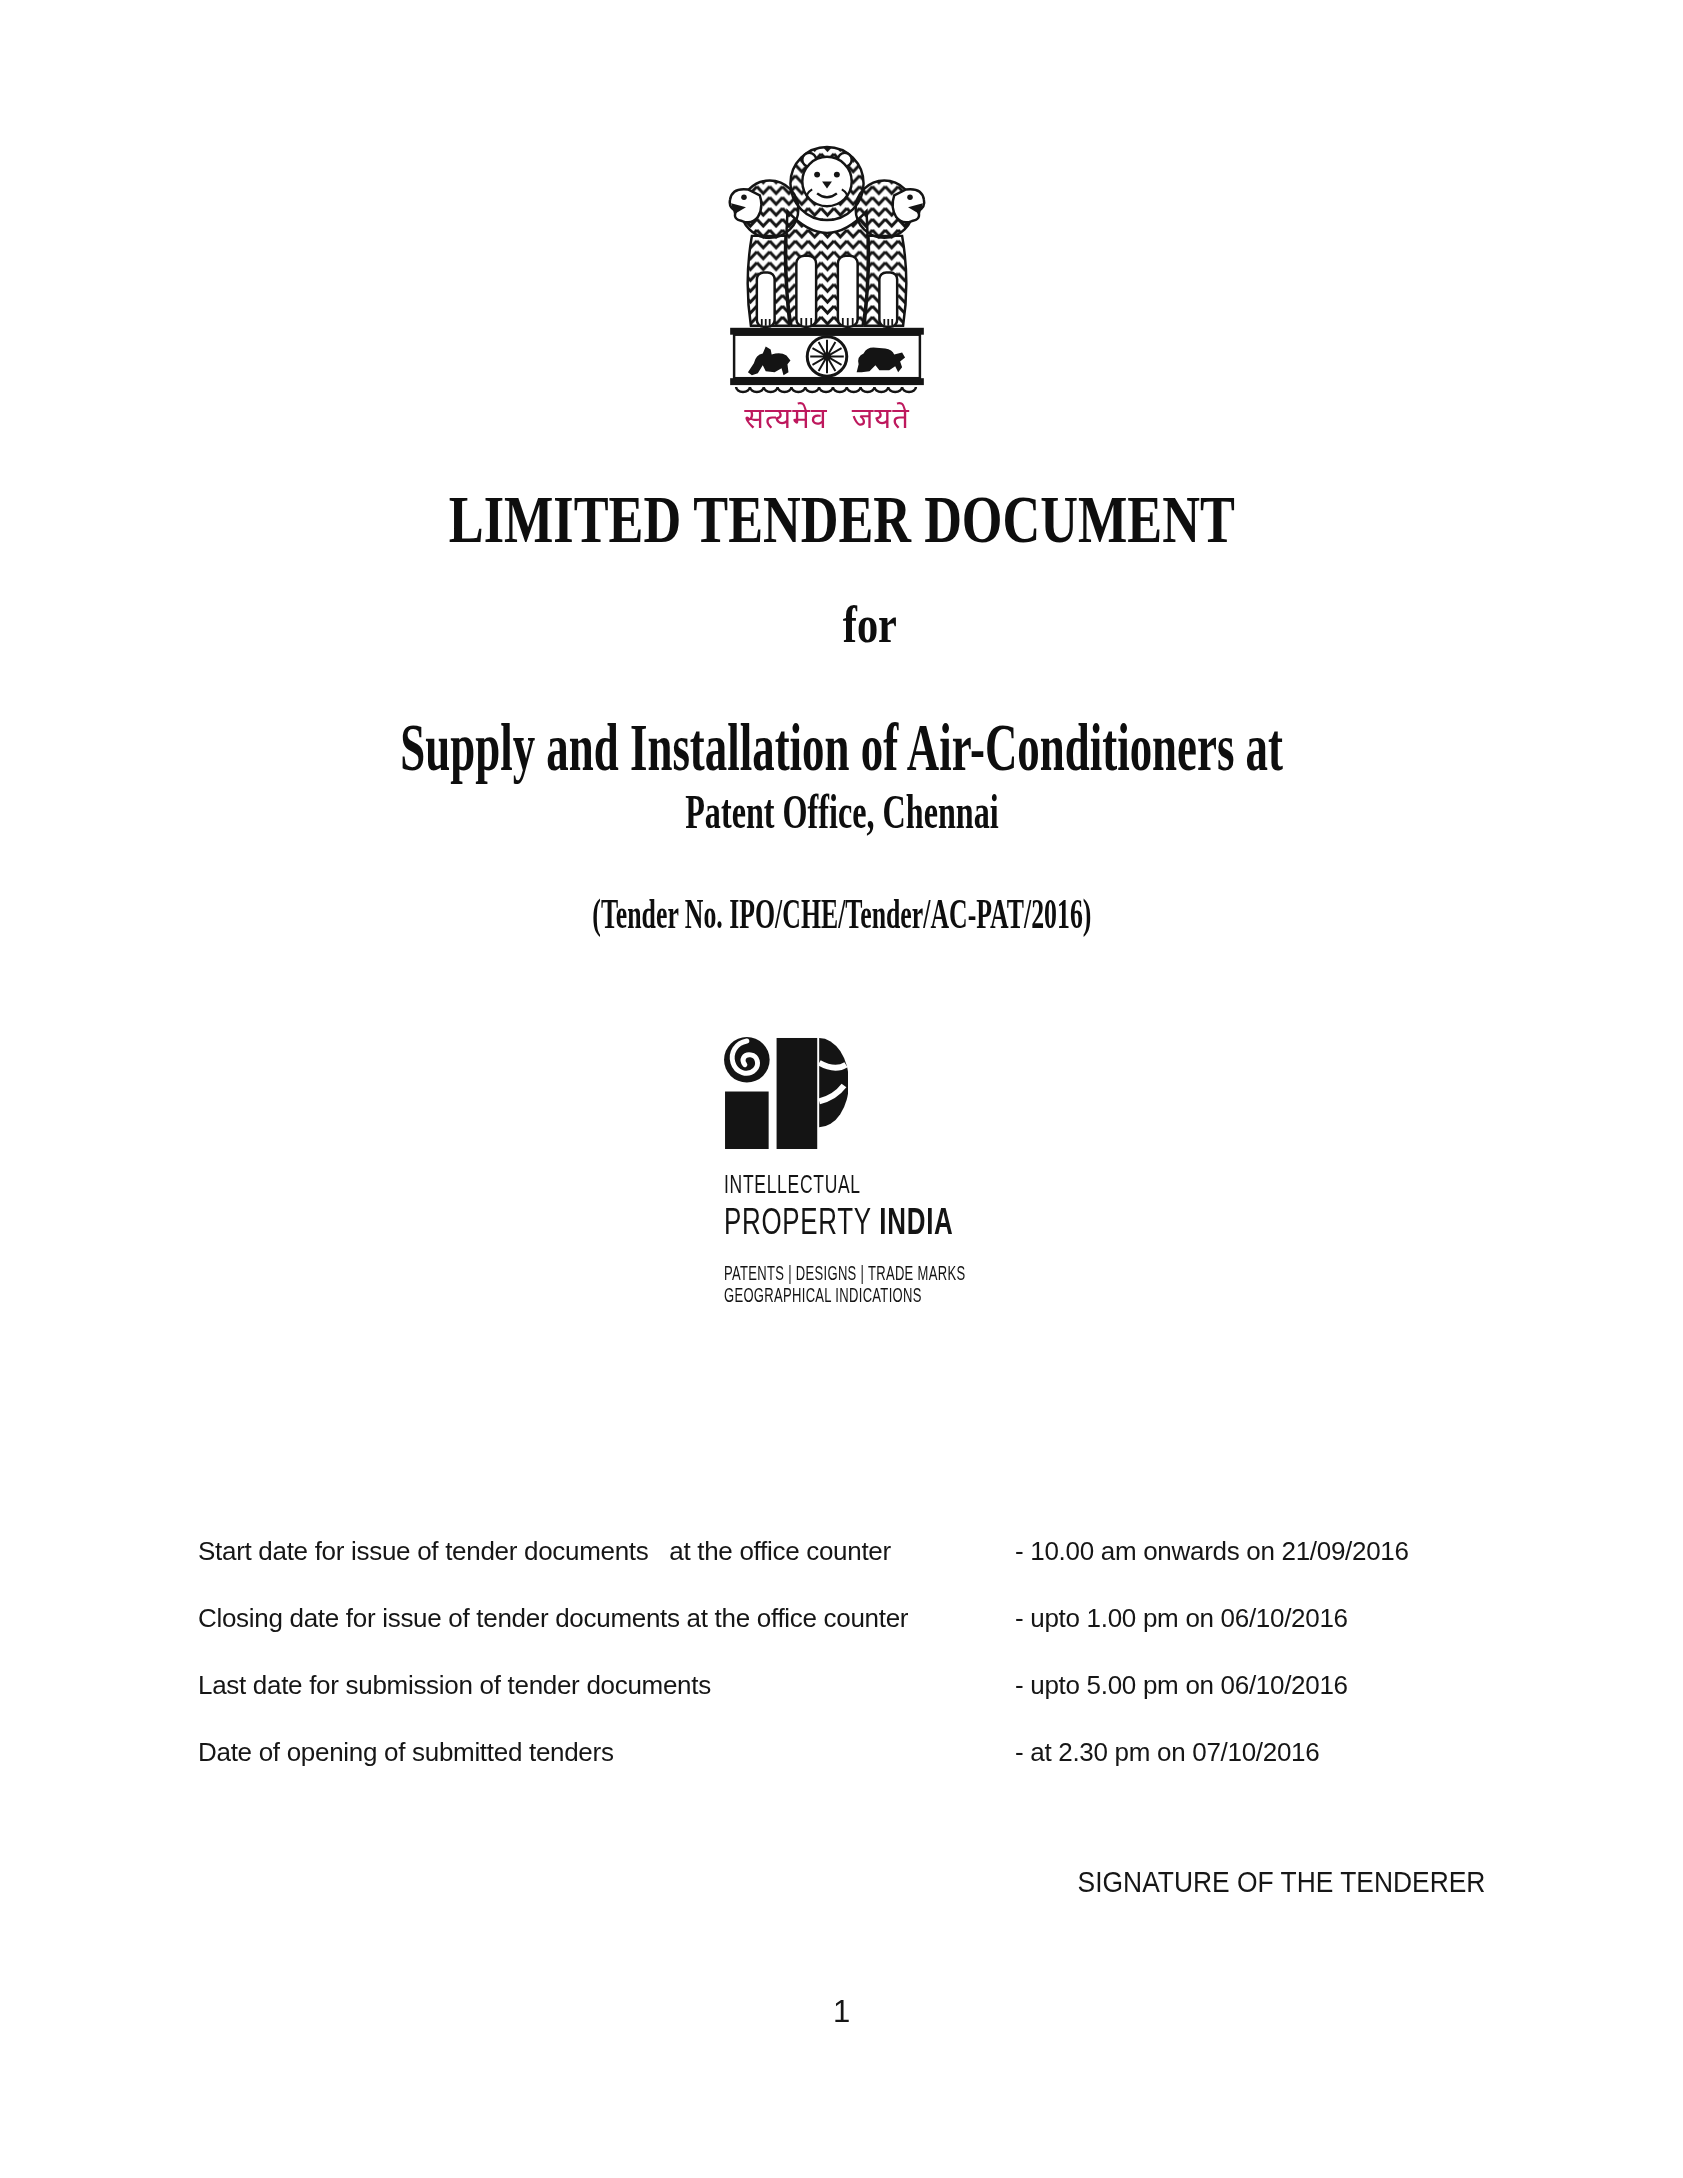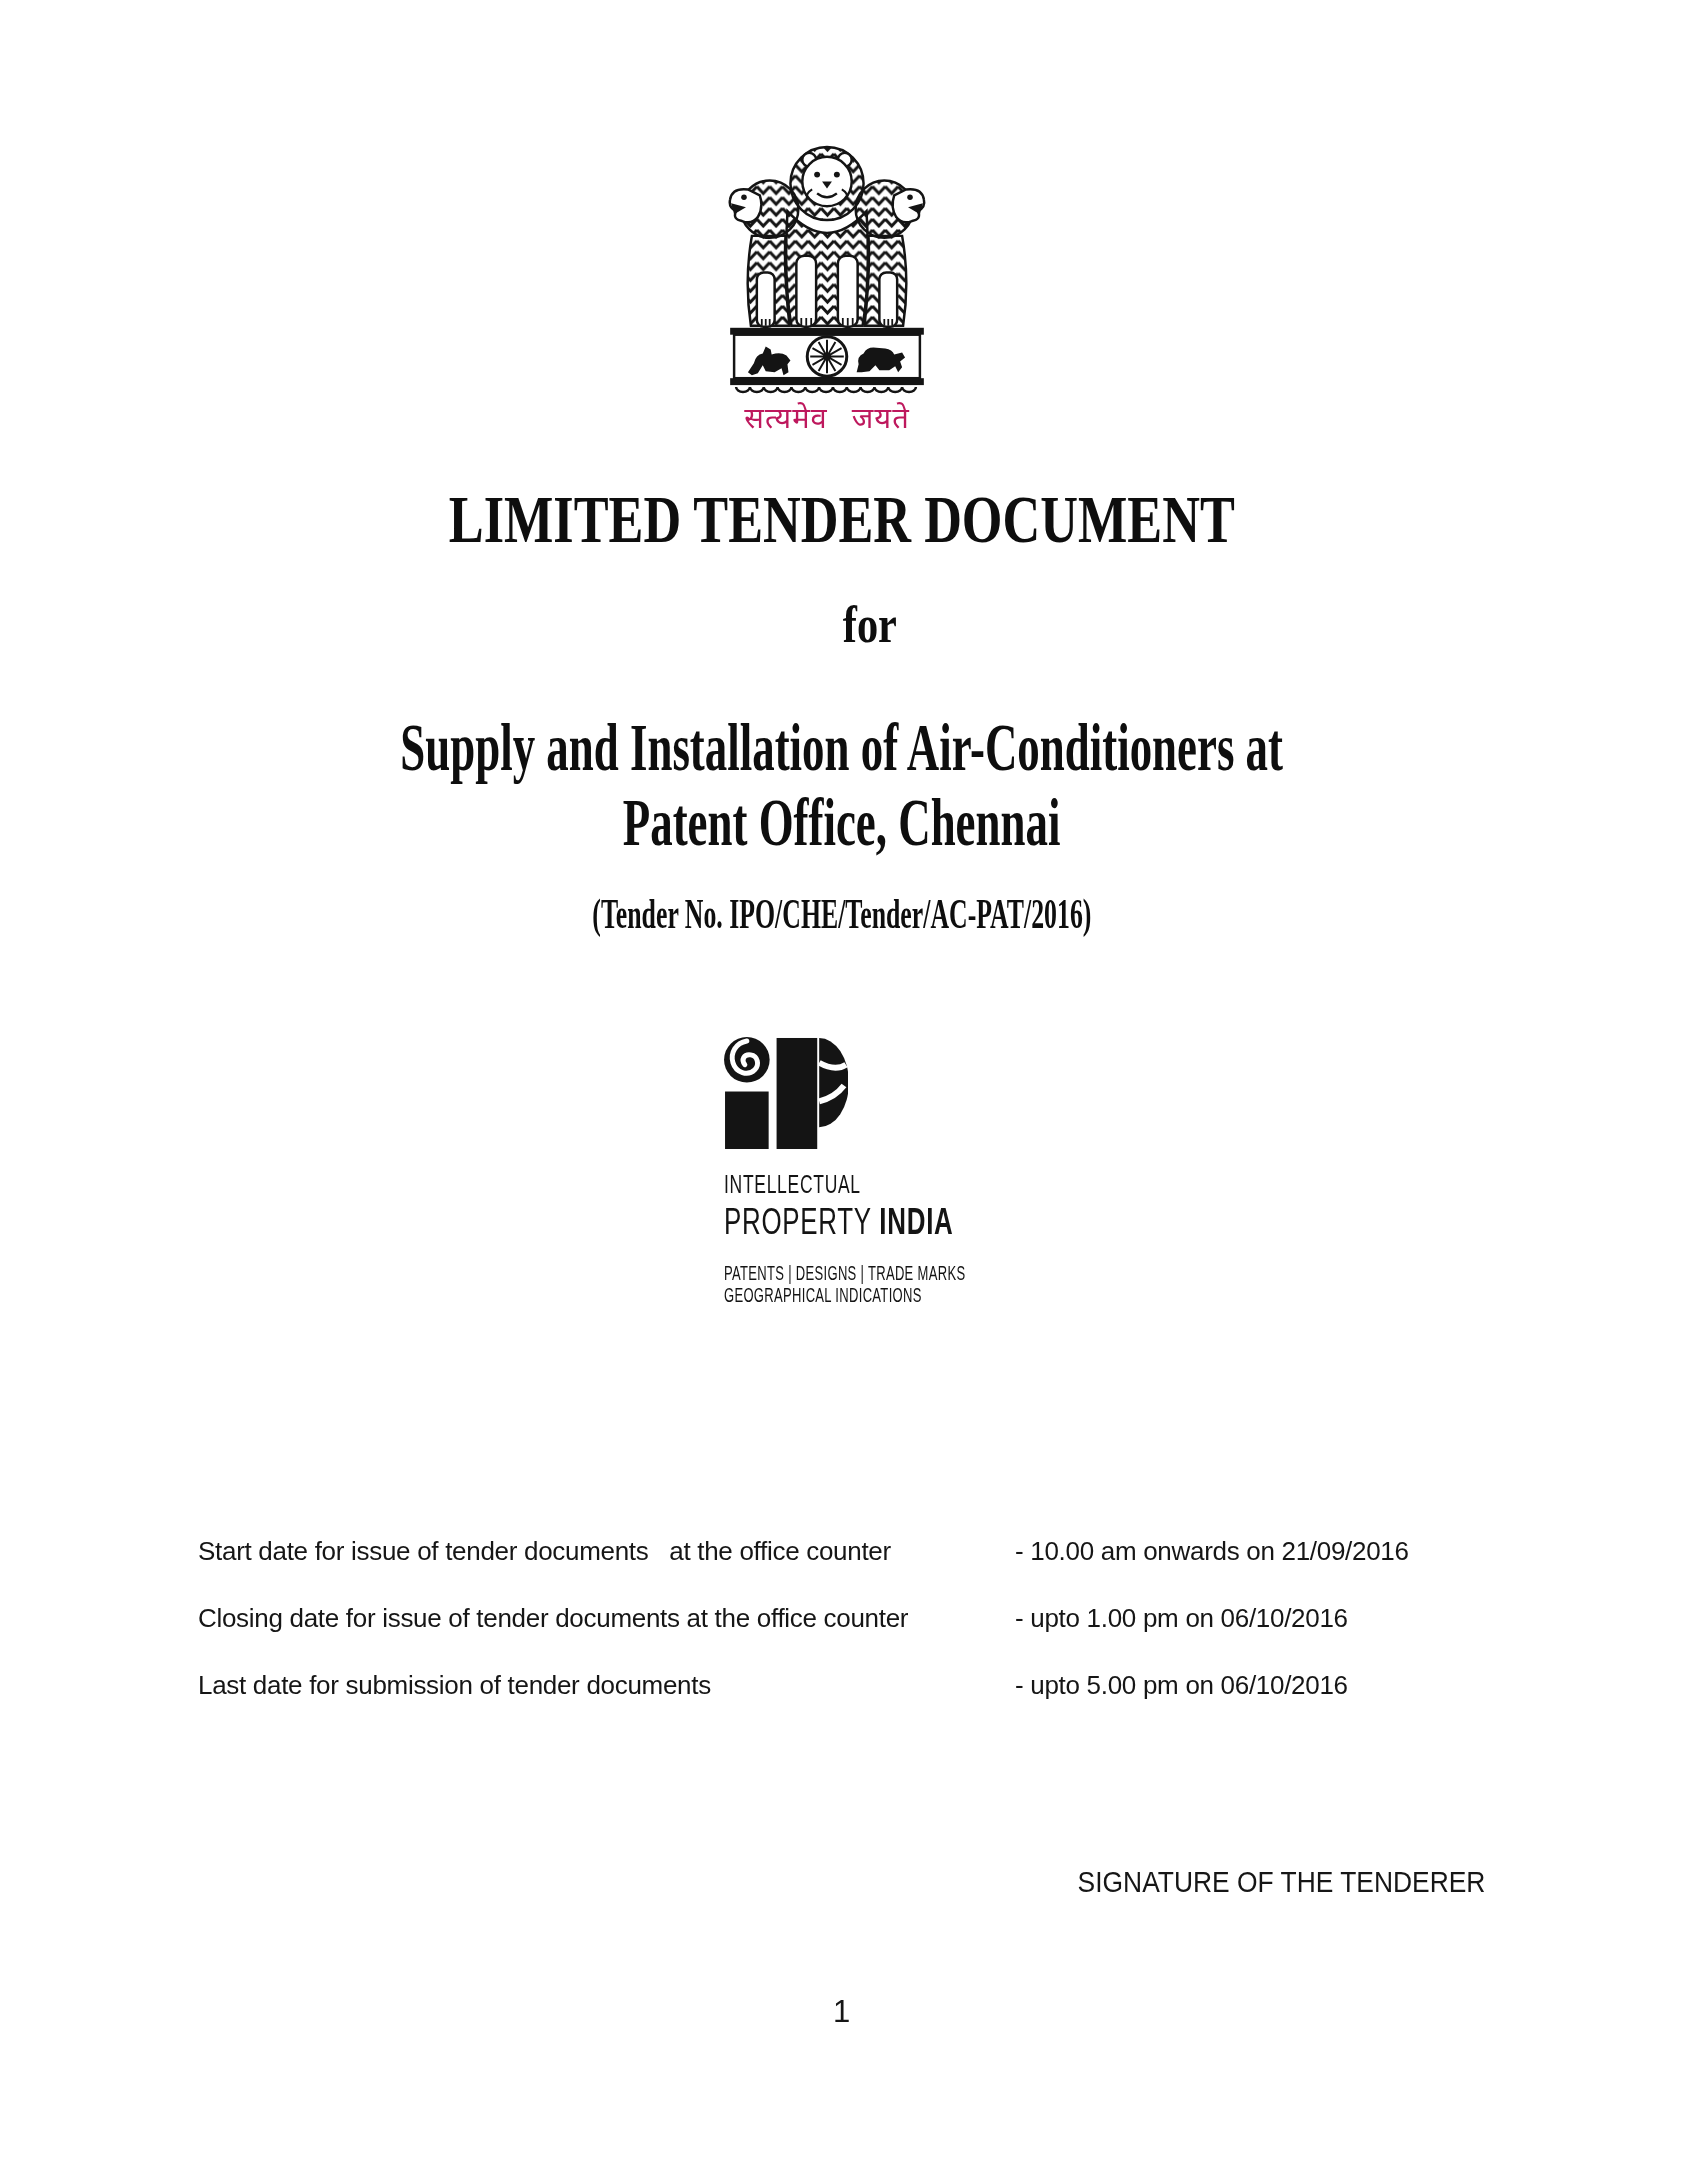--- a/index.html
+++ b/index.html
@@ -12,21 +12,21 @@
     position:absolute;left:0;width:1683px;text-align:center;
     font-family:"Liberation Serif",serif;font-weight:bold;color:#0e0e0e;
     white-space:nowrap;
   }
   .sx{display:inline-block;white-space:nowrap;}
   .title-line{top:481px;font-size:67px;}
   .title-line .sx{transform:scaleX(.78);}
   .for-line{top:594px;font-size:53px;padding-left:28px;}
   .for-line .sx{transform:scaleX(.80);}
   .subj1-line{top:709px;font-size:67px;}
-  .subj2-line{top:784px;font-size:67px;text-align:center;}
+  .subj2-line{top:784px;font-size:48px;text-align:center;}
   .subj1-line .sx,.subj2-line .sx{transform:scaleX(.67);}
   .tender-line{top:889px;font-size:43px;}
   .tender-line .sx{transform:scaleX(.60);}
   
   .emblem{position:absolute;left:718px;top:142px;width:218px;text-align:center;}
   .emblem svg{display:block;}
   .motto{
     margin-top:3px;font-family:"DejaVu Sans",sans-serif;font-size:29px;
     color:#be185d;letter-spacing:1px;word-spacing:14px;white-space:nowrap;
   }
@@ -166,20 +166,24 @@
       <div class="val">- 10.00 am onwards on 21/09/2016</div>
     </div>
     <div class="srow">
       <div class="lbl">Closing date for issue of tender documents at the office counter </div>
       <div class="val">- upto 1.00 pm on 06/10/2016</div>
     </div>
     <div class="srow">
       <div class="lbl">Last date for submission of tender documents</div>
       <div class="val">- upto 5.00 pm on 06/10/2016</div>
     </div>
+    <div class="srow">
+      <div class="lbl">Date of opening of submitted tenders</div>
+      <div class="val">- at 2.30 pm on 07/10/2016</div>
+    </div>
   </div>
 
   <div class="signature">
     <span class="sx">SIGNATURE OF THE TENDERER</span>
   </div>
   <div class="pagenum">1</div>
 
 </div>
 
 

